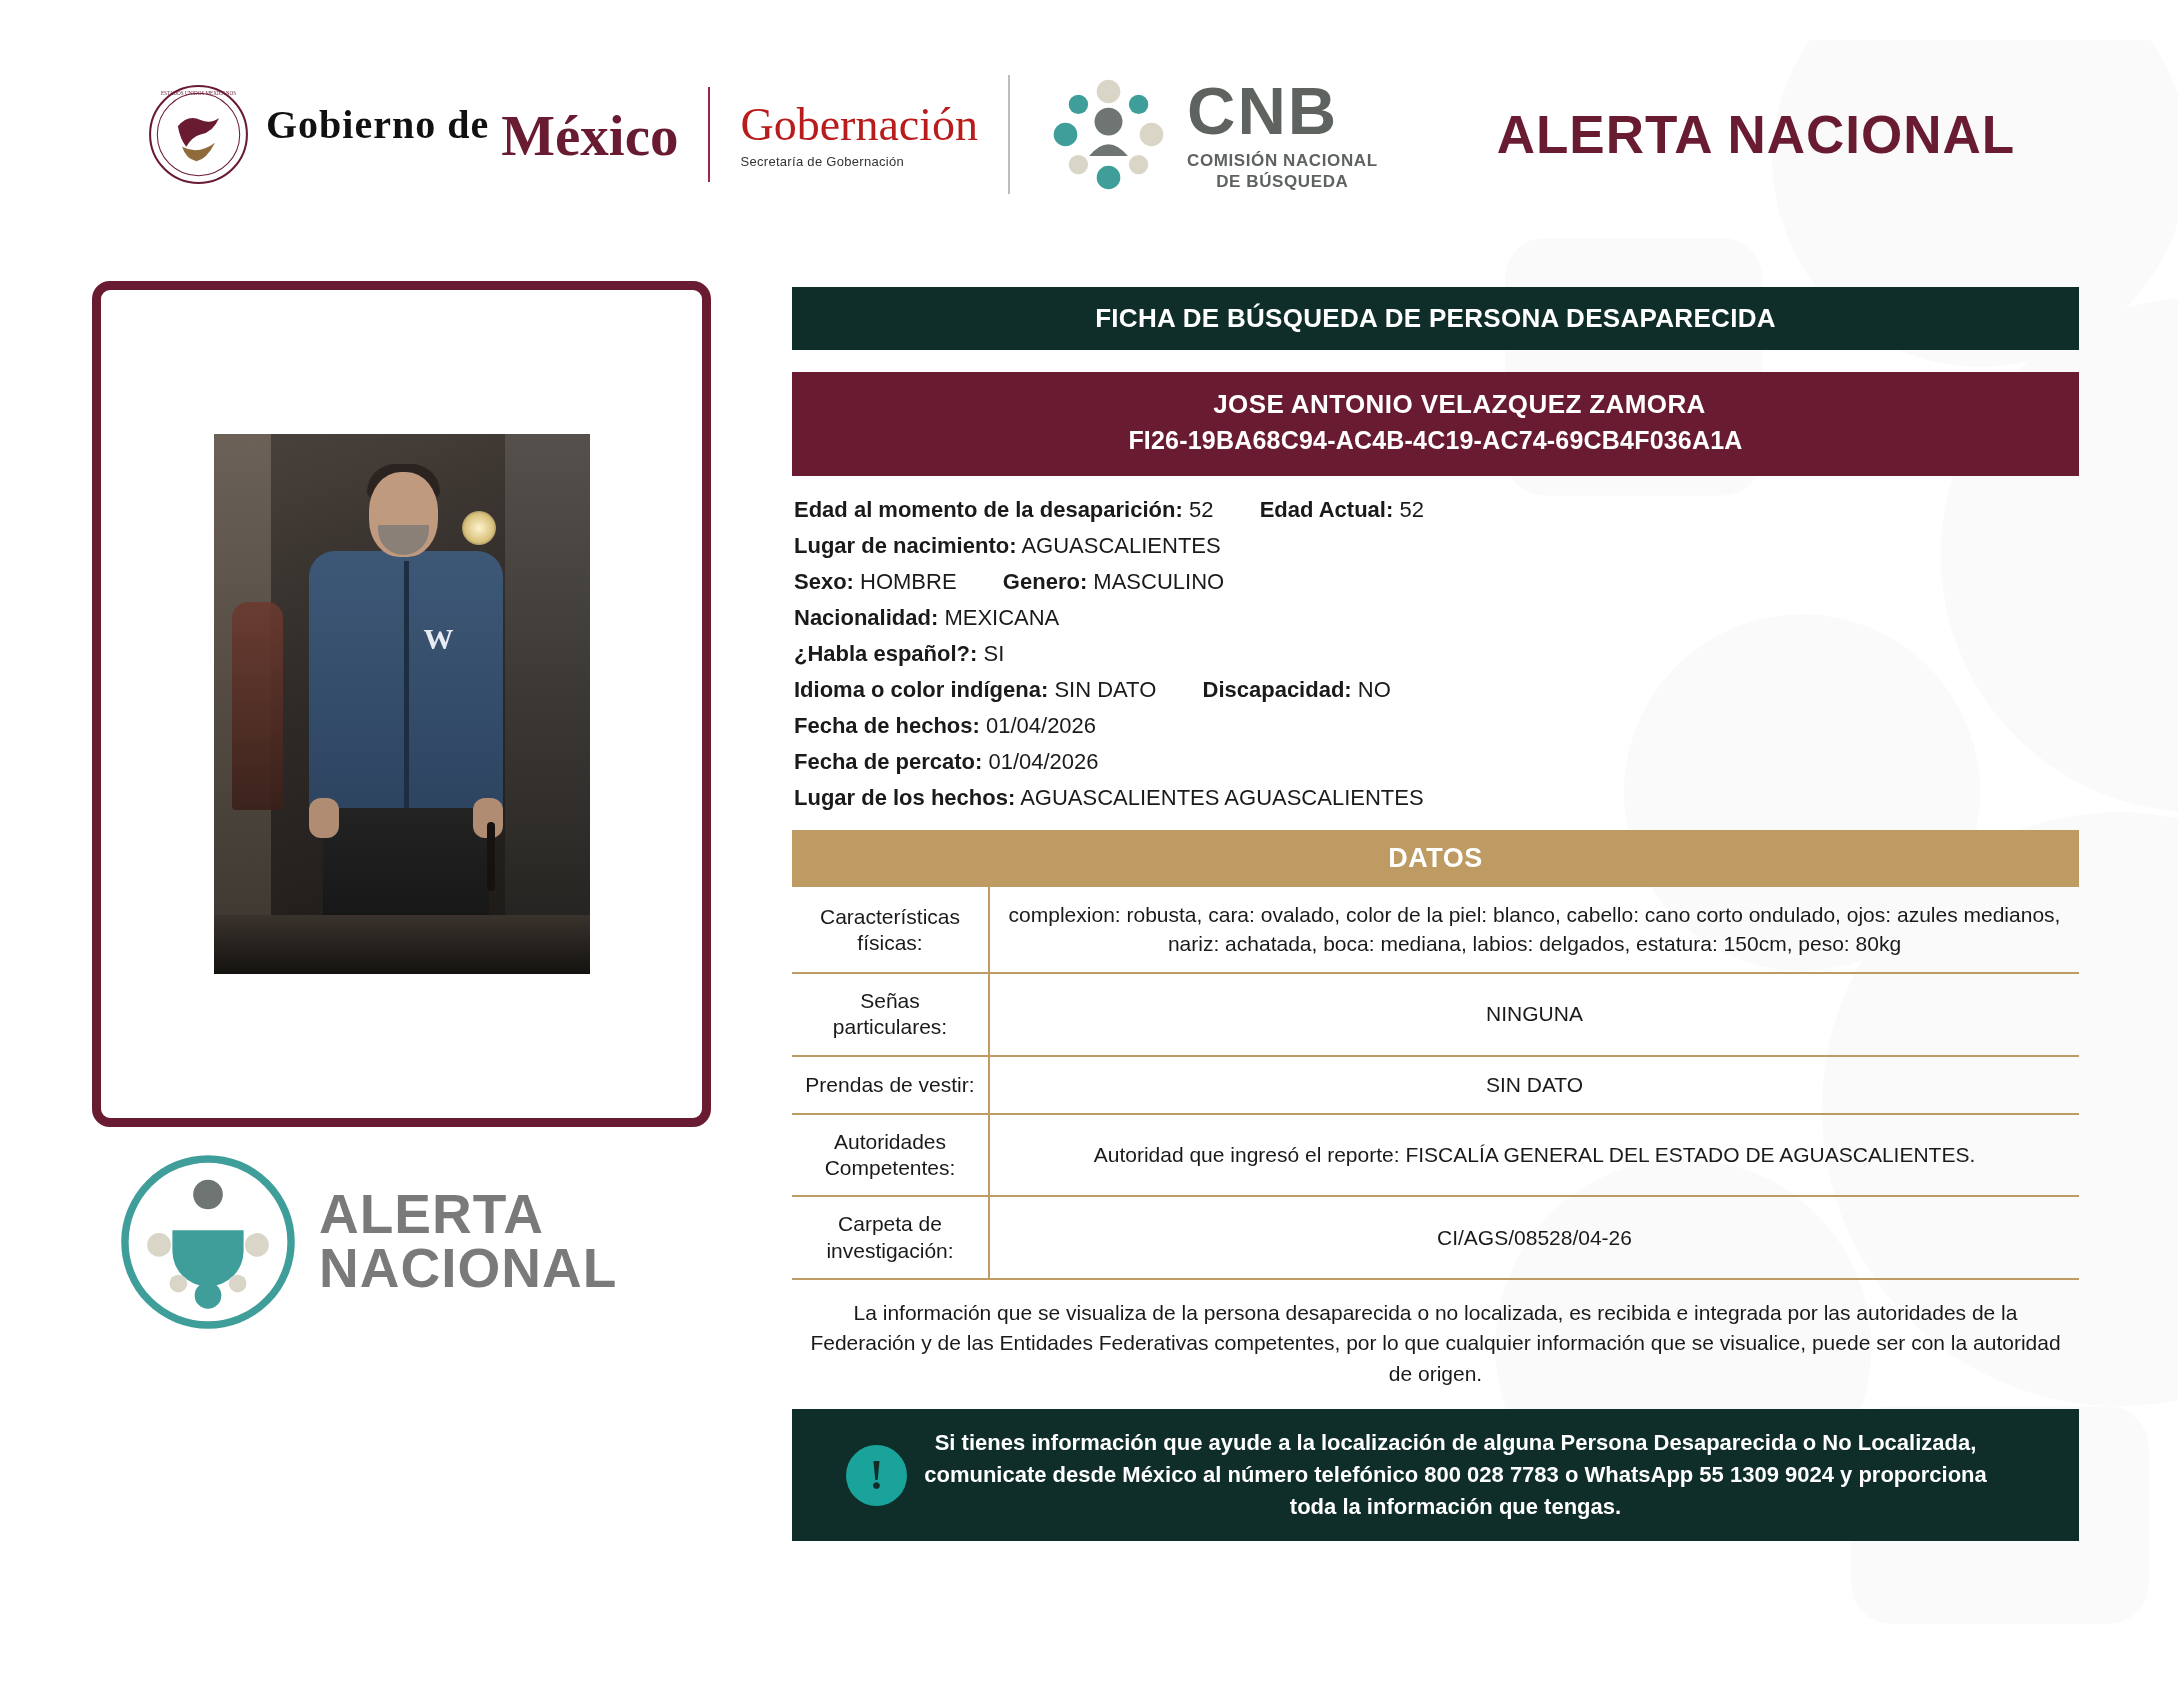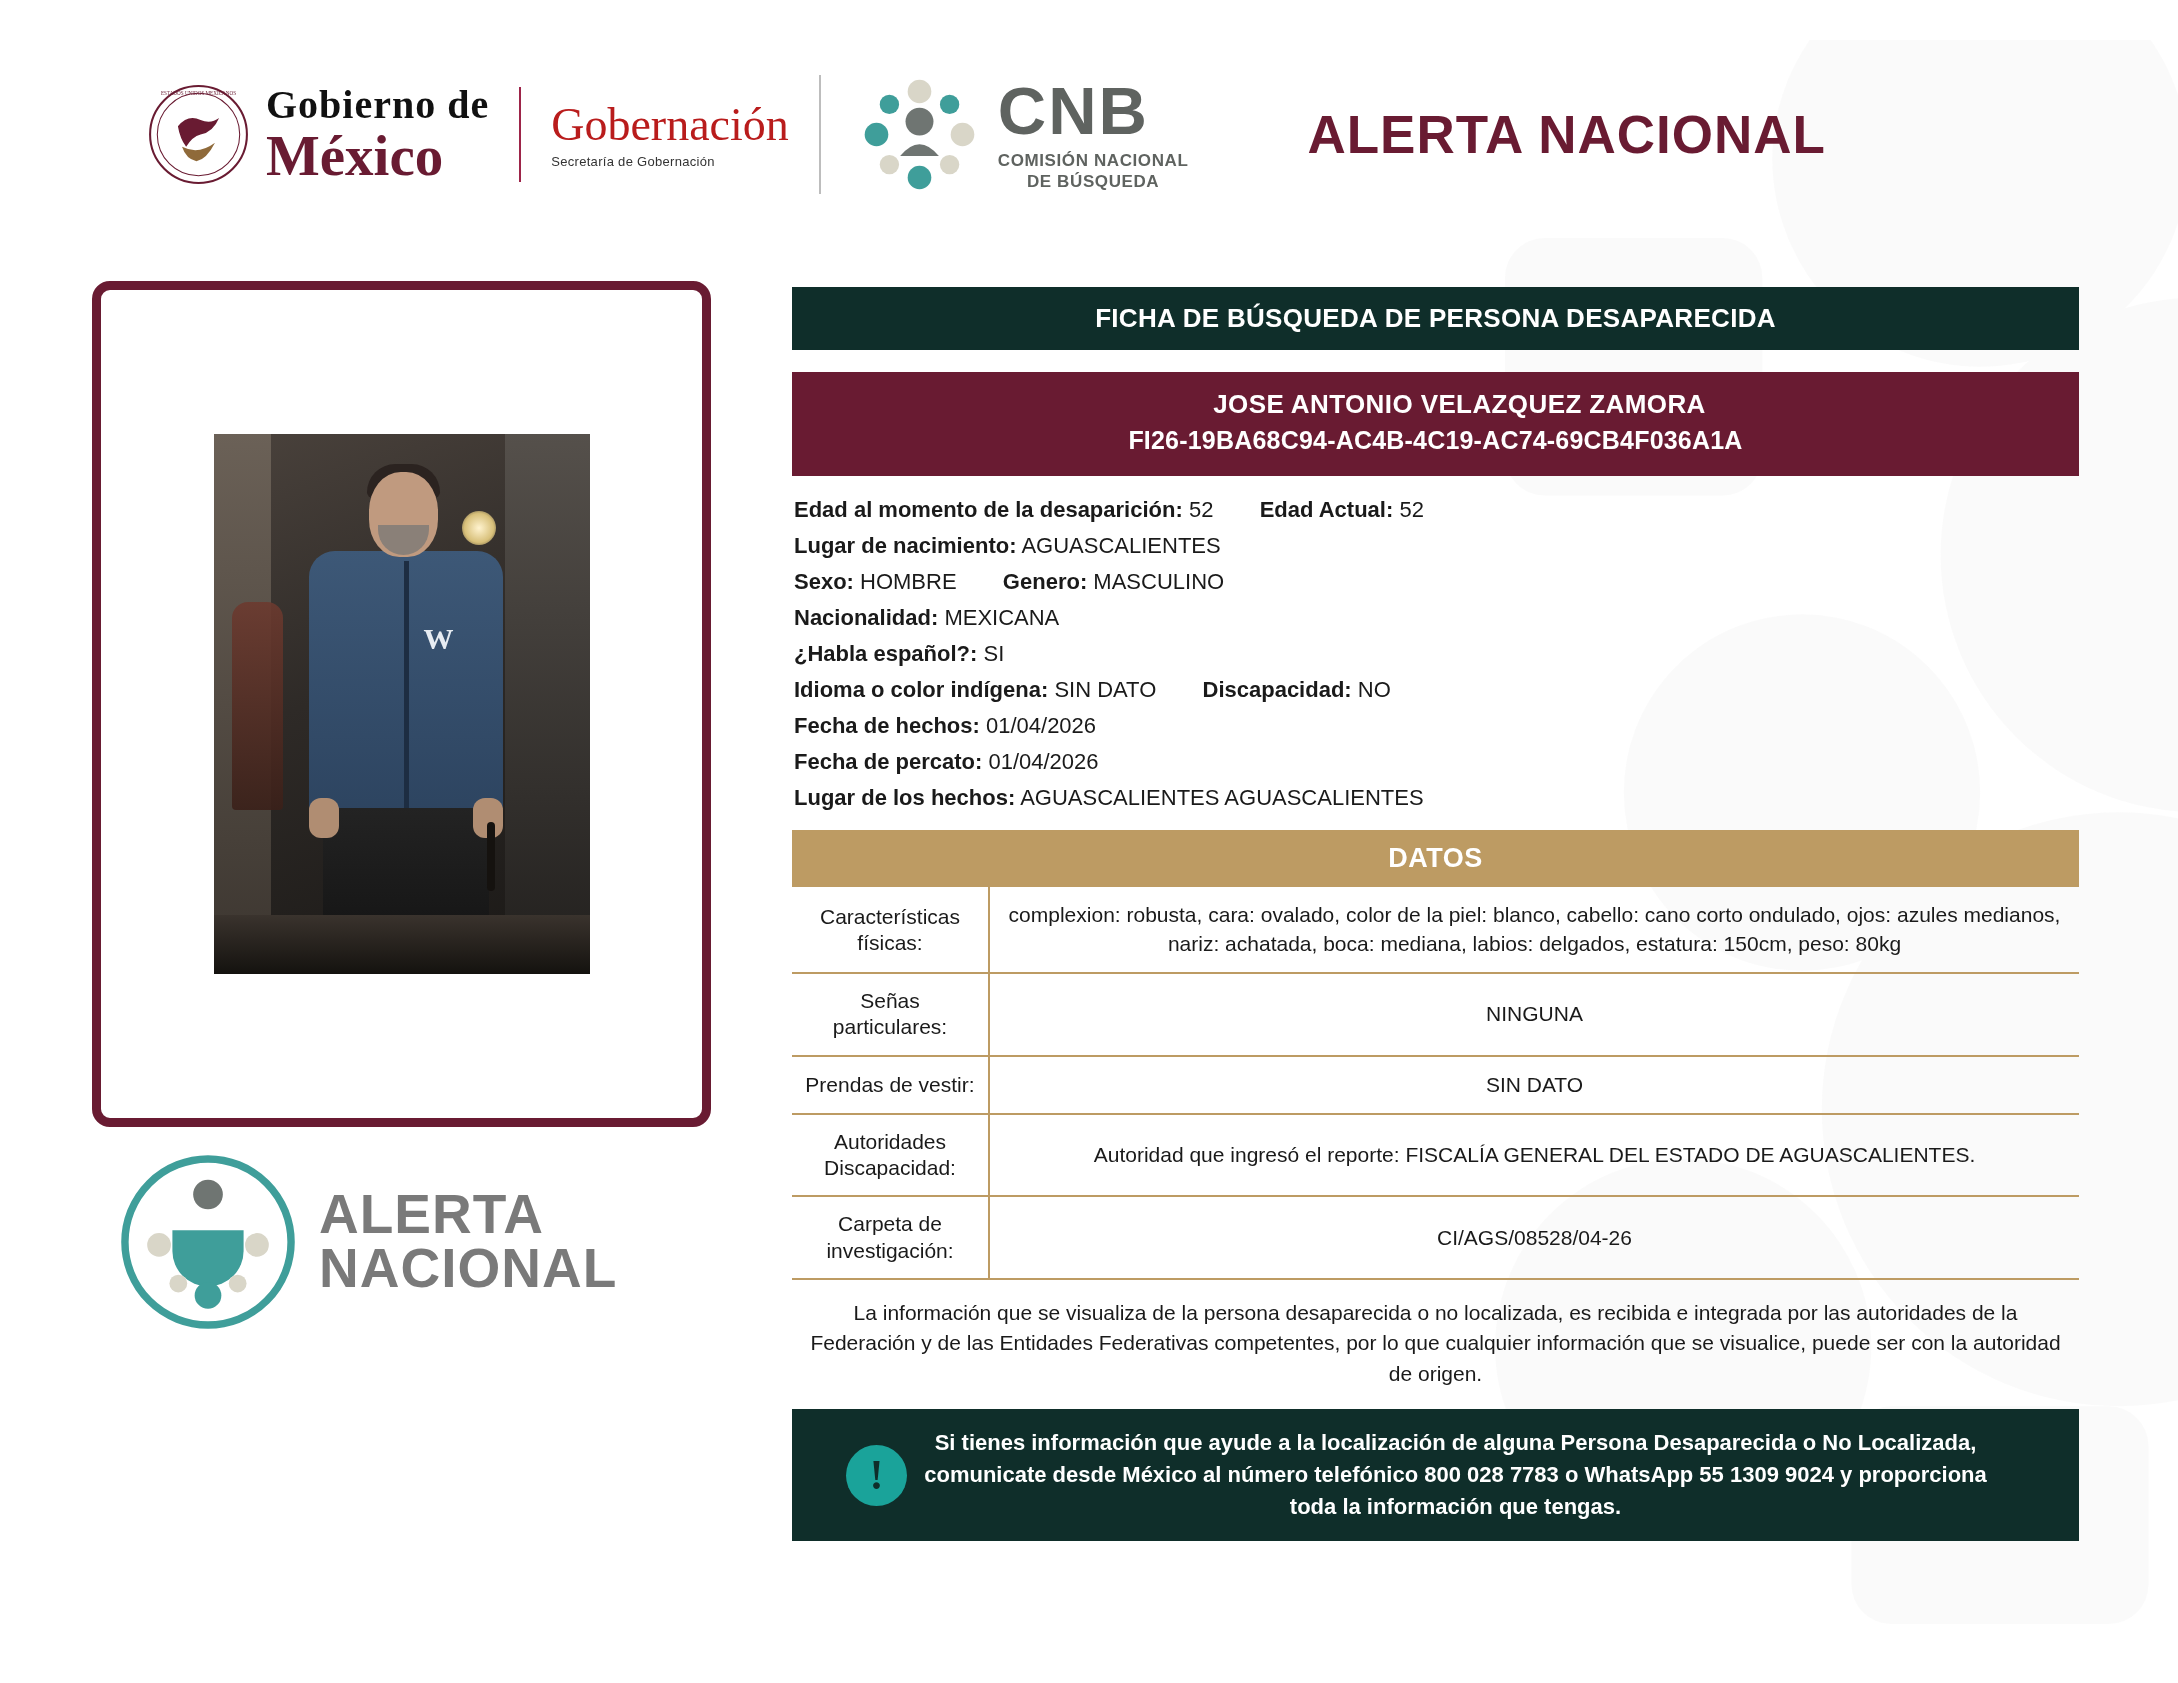--- a/index.html
+++ b/index.html
@@ -49,23 +49,24 @@
     align-items: center;
     margin-left: 147px;
   }
   .eagle {
     width: 103px;
     height: 103px;
     margin-right: 16px;
   }
   .gob-text {
     display: flex;
-    flex-direction: column;
+    flex-direction: row;
     justify-content: space-between;
     line-height: 1;
+    gap: 12px;
   }
   .gob-text .l1 {
     font-family: "Liberation Serif", serif;
     font-size: 40px;
     font-weight: bold;
     letter-spacing: 1px;
     color: #111;
   }
   .gob-text .l2 {
     font-family: "Liberation Serif", serif;
@@ -540,21 +541,21 @@
         </tr>
         <tr>
           <td class="lbl">Señas particulares:</td>
           <td class="val">NINGUNA</td>
         </tr>
         <tr>
           <td class="lbl">Prendas de vestir:</td>
           <td class="val">SIN DATO</td>
         </tr>
         <tr>
-          <td class="lbl">Autoridades Discapacidad:</td>
+          <td class="lbl">Autoridades Competentes:</td>
           <td class="val">Autoridad que ingresó el reporte: FISCALÍA GENERAL DEL ESTADO DE AGUASCALIENTES.</td>
         </tr>
         <tr>
           <td class="lbl">Carpeta de investigación:</td>
           <td class="val">CI/AGS/08528/04-26</td>
         </tr>
       </tbody>
     </table>
 
     <div class="disclaimer">La información que se visualiza de la persona desaparecida o no localizada, es recibida e integrada por las autoridades de la Federación y de las Entidades Federativas competentes, por lo que cualquier información que se visualice, puede ser con la autoridad de origen.</div>

